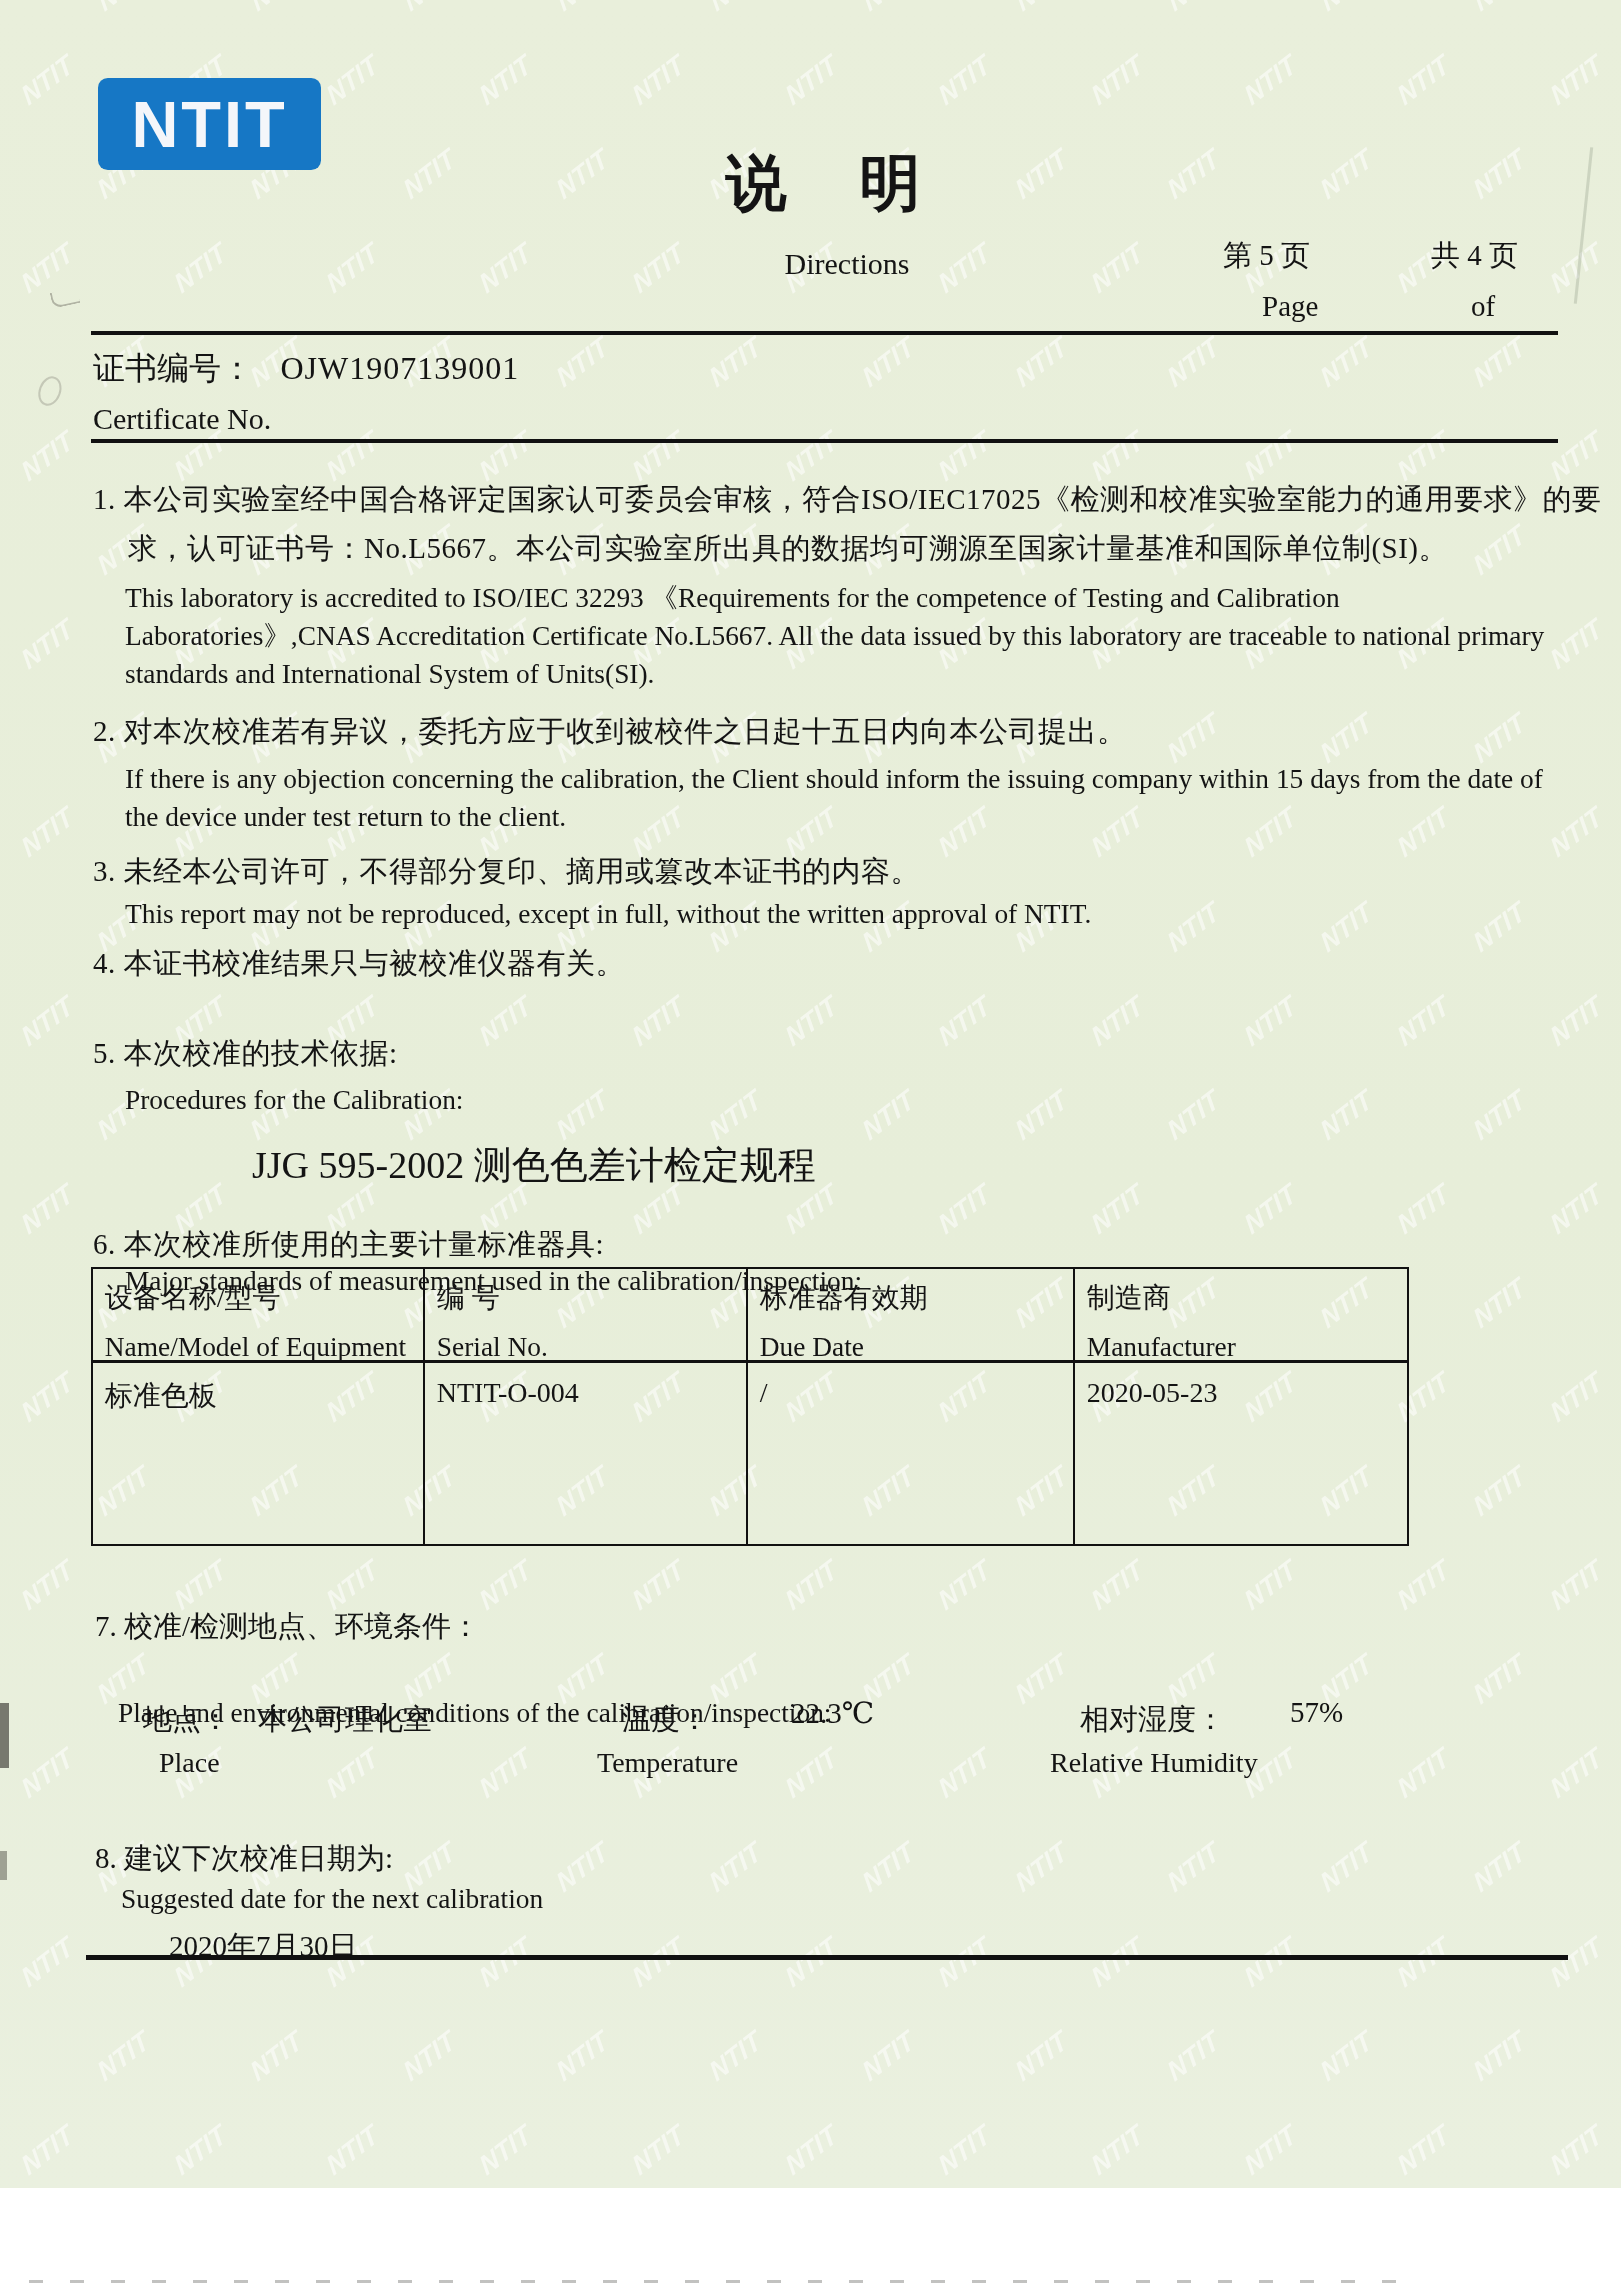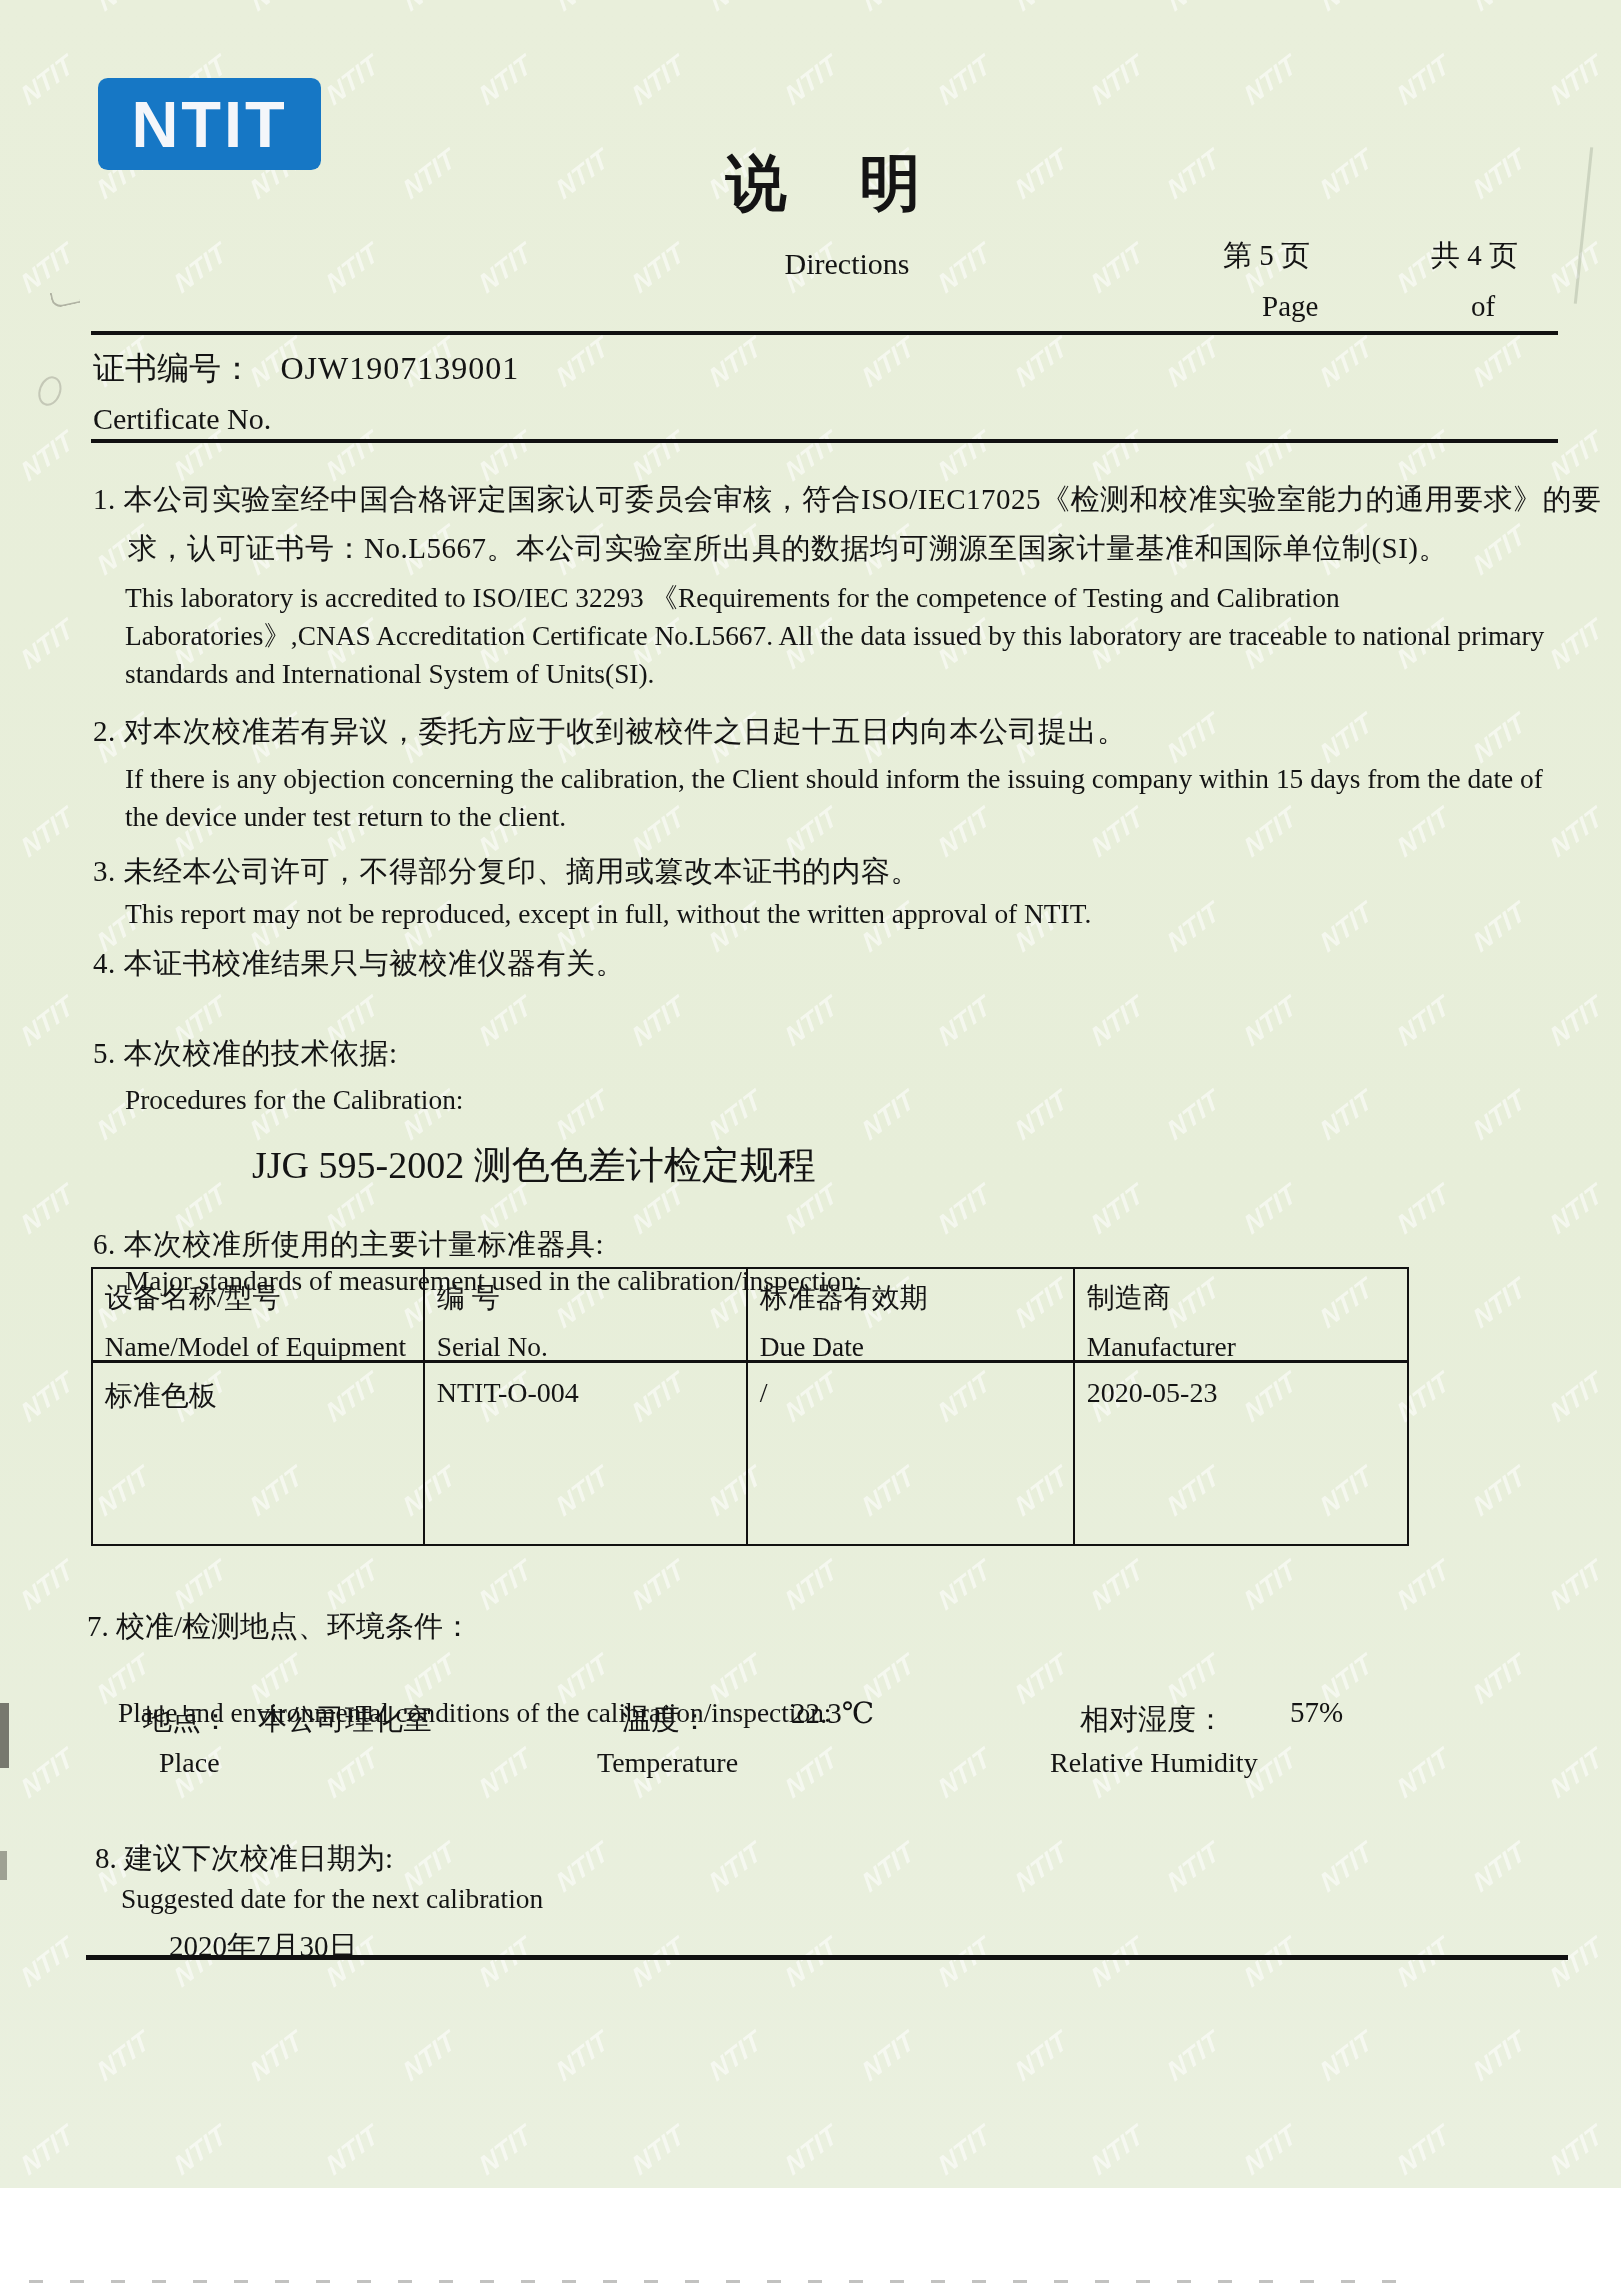--- a/index.html
+++ b/index.html
@@ -86,21 +86,21 @@
     box-sizing:border-box;
     overflow:hidden;
   }
   .tcell:nth-child(4n){border-right:none;}
   .th{border-bottom:3.9px solid #111;}
   .tcell .cn{font-size:28px;display:block;}
   .th .cn{margin-bottom:15.7px;}
   .tcell .en{font-size:27.4px;display:block;}
   .td{font-size:28px;padding-top:13.7px;}
   
-  #i7-cn{left:87px;top:1607px;font-size:29px;white-space:nowrap;}
+  #i7-cn{left:95px;top:1607px;font-size:29px;white-space:nowrap;}
   #i7-en{left:118px;top:1658px;font-size:27.4px;white-space:nowrap;margin-top:40px;}
   .envrow{font-size:29px;white-space:nowrap;}
   #env-place-l{left:143px;top:1700px;}
   #env-place-v{left:258px;top:1700px;}
   #env-temp-l{left:622px;top:1700px;}
   #env-temp-v{left:791px;top:1696px;}
   #env-hum-l{left:1080px;top:1700px;}
   #env-hum-v{left:1290px;top:1696px;}
   .envlab{font-size:28px;white-space:nowrap;}
   #env-place-en{left:159px;top:1747px;}

